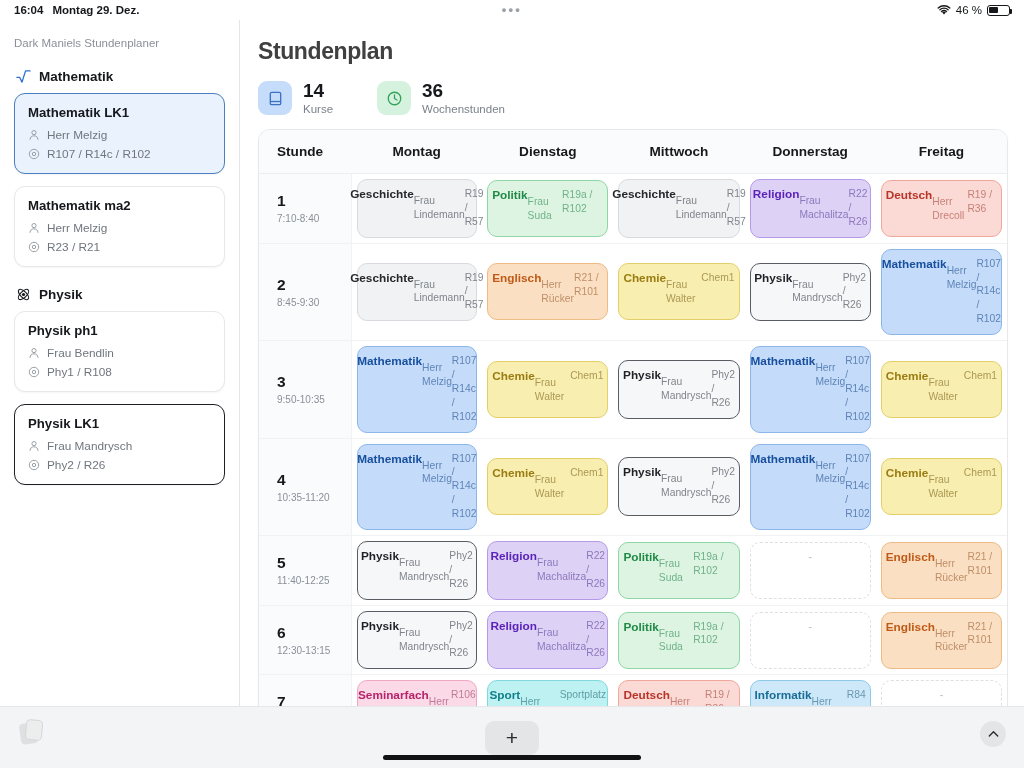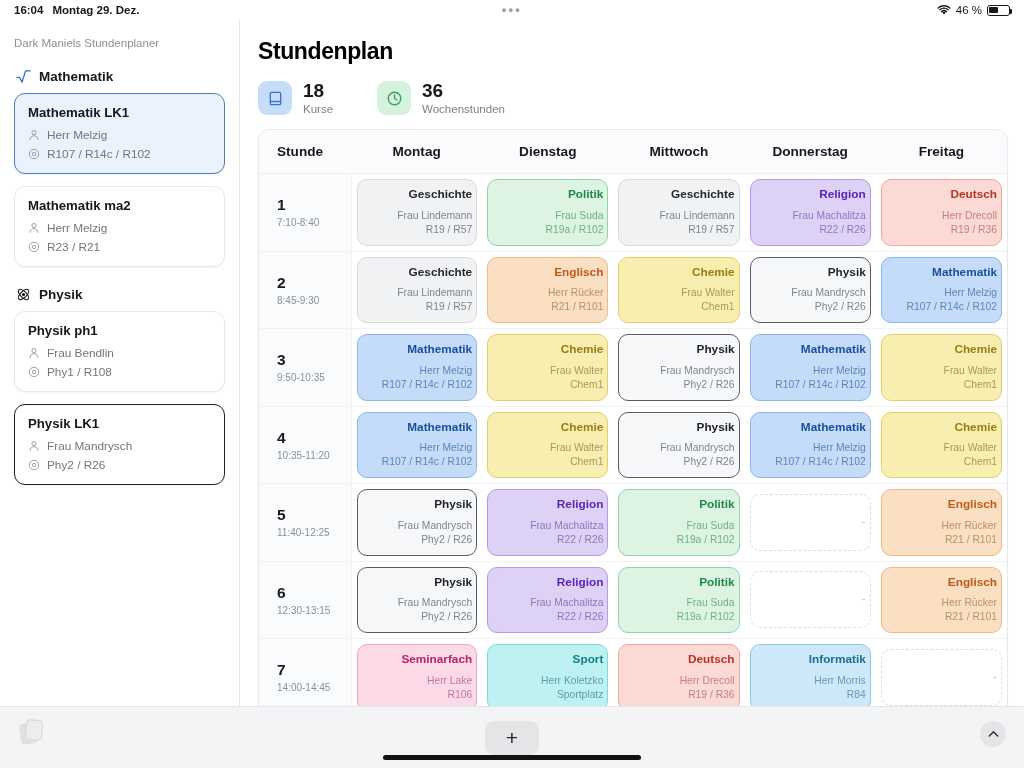--- a/index.html
+++ b/index.html
@@ -74,21 +74,21 @@
     background: #eaf2fd; border-color: #4a7fc1; border-width: 1.4px;
   }
   .course-card.outlined { border-color: #1c1f24; border-width: 1.4px; }
   .cc-name { font-size: 13.2px; font-weight: 700; color: #16181c; margin-bottom: 8px; }
   .cc-row { display: flex; align-items: center; gap: 7px; font-size: 11.8px; color: #6f767e; margin-top: 5px; }
   .cc-row .ricon { width: 12px; height: 12px; flex: 0 0 12px; color: #9aa0a6; }
   .cc-row .ricon svg { display: block; }
 
   
   .content { flex: 1; padding: 18px 16px 0 18px; overflow: hidden; }
-  .page-title { font-size: 23px; font-weight: 700; color: #000000; letter-spacing: -0.4px; }
+  .page-title { font-size: 23px; font-weight: 700; color: #404040; letter-spacing: -0.4px; }
   .page-sub { display: flex; align-items: center; gap: 6px; font-size: 12.4px; color: #7b828b; margin-top: 7px; }
 
   .stats { display: flex; gap: 44px; margin: 16px 0 14px 0; }
   .stat { display: flex; align-items: center; gap: 11px; }
   .stat .badge {
     width: 34px; height: 34px; border-radius: 9px;
     display: flex; align-items: center; justify-content: center;
   }
   .stat .num { font-size: 19px; font-weight: 700; color: #16181c; line-height: 1.05; }
   .stat .cap { font-size: 11.5px; color: #7b828b; margin-top: 2px; }
@@ -112,22 +112,22 @@
   tbody tr:last-child td { border-bottom: none; }
   td.hourcell {
     background: #fafbfc; padding-left: 18px; width: 92px;
     border-right: 1px solid #f1f2f4;
   }
   .hr-num { font-size: 15.5px; font-weight: 600; color: #16181c; }
   .hr-time { font-size: 10px; color: #8a9099; margin-top: 3px; }
 
   .cell {
     border-radius: 10px; padding: 7px 4px 8px 4px;
-    text-align: right; min-height: 57px;
-    display: flex; flex-direction: column; justify-content: center;
+    text-align: left; min-height: 57px;
+    display: flex; flex-direction: row; justify-content: center;
     border: 1px solid transparent;
   }
   .cell .subj { font-size: 11.8px; font-weight: 700; line-height: 1.25; }
   .cell .teacher { font-size: 10.3px; line-height: 1.35; margin-top: 7px; opacity: .85; }
   .cell .room { font-size: 10.3px; line-height: 1.35; opacity: .85; }
   .cell.empty {
     border: 1.3px dashed #dcdfe3; background: transparent;
     color: #c3c7cc; font-size: 12px; justify-content: center;
   }
 
@@ -295,21 +295,21 @@
     <h1 class="page-title">Stundenplan</h1>
 
     <div class="stats" id="stats">
         <div class="stat">
           <span class="badge" style="background:#c5dcfa">
             <svg width="17" height="17" viewBox="0 0 18 18">
               <rect x="3.5" y="2.5" width="11" height="13" rx="1.6" stroke="#3b72c4" stroke-width="1.4" fill="none"></rect>
               <path d="M3.5 12.2 H14.5" stroke="#3b72c4" stroke-width="1.4"></path>
             </svg>
           </span>
-          <span><span class="num">18</span><span class="cap" style="display:block">Kurse</span></span>
+          <span><span class="num">14</span><span class="cap" style="display:block">Kurse</span></span>
         </div>
         <div class="stat">
           <span class="badge" style="background:#d4f2de">
             <svg width="17" height="17" viewBox="0 0 18 18">
               <circle cx="9" cy="9" r="6.6" stroke="#34a35a" stroke-width="1.4" fill="none"></circle>
               <path d="M9 5.2 V9 L11.6 10.6" stroke="#34a35a" stroke-width="1.4" fill="none" stroke-linecap="round"></path>
             </svg>
           </span>
           <span><span class="num">36</span><span class="cap" style="display:block">Wochenstunden</span></span>
         </div>

